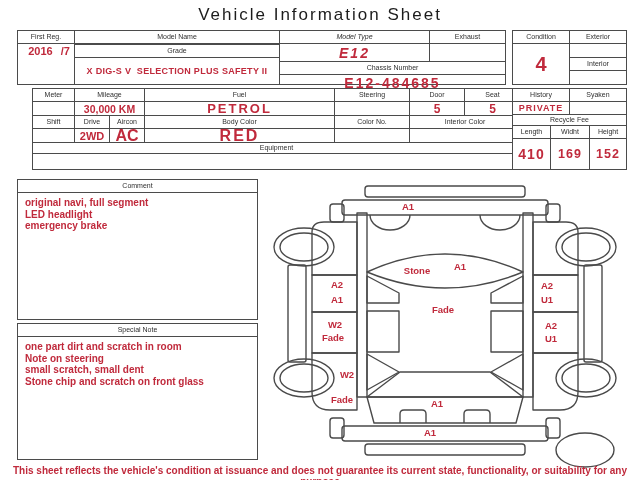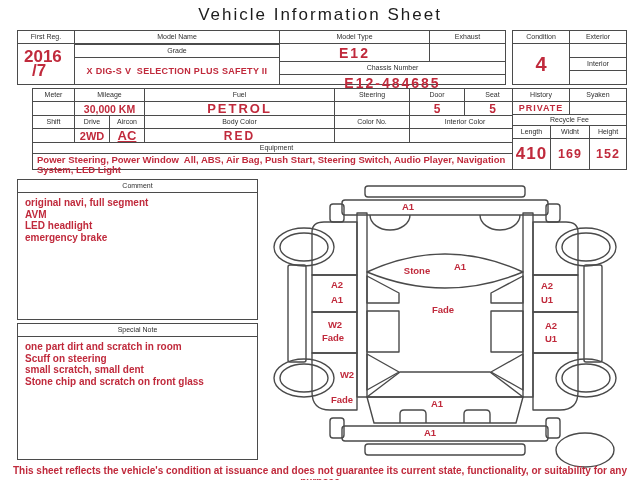--- a/index.html
+++ b/index.html
@@ -11,22 +11,22 @@
   .row{display:flex;box-sizing:border-box;}
   .col{display:flex;flex-direction:column;box-sizing:border-box;}
   .br{border-right:1px solid #4b4b4b;}
   .bt{border-top:1px solid #4b4b4b;}
   .bb{border-bottom:1px solid #4b4b4b;}
   .hdr{font-size:7px;color:#2f2f2f;text-align:center;line-height:11px;height:12px;
        overflow:hidden;flex:none;}
   .val{color:var(--accent);font-weight:bold;text-align:center;overflow:hidden;
        display:flex;align-items:center;justify-content:center;flex:1;}
   .pre{white-space:pre-wrap;}
-  .firstreg{flex-direction:column;align-items:flex-start;padding-left:6px;
-            font-size:17px;line-height:14px;justify-content:center;}
+  .firstreg{flex-direction:row;align-items:flex-start;padding-left:6px;
+            font-size:11px;line-height:14px;justify-content:center;}
   .fr2{padding-left:8px;}
   .equip-text{color:var(--accent);font-weight:bold;font-size:9.5px;line-height:9.5px;
               padding:1px 4px;text-align:left;}
   .cbox-hdr{font-size:7px;color:#2f2f2f;text-align:center;line-height:12px;height:13px;
             border-bottom:1px solid #4b4b4b;box-sizing:border-box;}
   .cbox-body{padding:4px 7px;color:var(--accent);font-weight:bold;font-size:10px;
              line-height:11.5px;text-align:left;}
   .footer{position:absolute;top:465px;left:0;width:100%;text-align:center;
           font-size:10px;font-weight:bold;color:var(--accent);}
   .diagram{position:absolute;left:266px;top:180px;}
@@ -48,21 +48,21 @@
         <div class="fr2">/7</div>
       </div>
     </div>
     <div class="col br" style="width:205px;flex:none;">
       <div class="hdr bb">Model Name</div>
       <div class="hdr bt bb">Grade</div>
       <div class="val pre" style="font-size:9px;letter-spacing:0.3px;">X DIG-S V  SELECTION PLUS SAFETY II</div>
     </div>
     <div class="col" style="flex:1;">
       <div class="row" style="height:30px;flex:none;">
-        <div class="col br" style="width:150px;flex:none;">
+        <div class="col br" style="width:150px;flex:none;font-style:italic;">
           <div class="hdr bb">Model Type</div>
           <div class="val" style="font-size:14px;letter-spacing:2px;">E12</div>
         </div>
         <div class="col" style="flex:1;">
           <div class="hdr bb">Exhaust</div>
         </div>
       </div>
       <div class="col bt" style="flex:1;">
         <div class="hdr bb">Chassis Number</div>
         <div class="val" style="font-size:14px;letter-spacing:2px;">E12-484685</div>
@@ -114,82 +114,80 @@
       <div class="col br" style="width:42px;flex:none;gap:36px;">
         <div class="hdr bb">Shift</div>
         <div class="val" style="font-size:11px;">AT</div>
       </div>
       <div class="col br" style="width:35px;flex:none;">
         <div class="hdr bb">Drive</div>
         <div class="val" style="font-size:11px;">2WD</div>
       </div>
       <div class="col br" style="width:35px;flex:none;">
         <div class="hdr bb">Aircon</div>
-        <div class="val" style="font-size:13px;text-decoration:underline;">AC</div>
+        <div class="val" style="font-size:16px;text-decoration:underline;">AC</div>
       </div>
       <div class="col br" style="width:190px;flex:none;">
         <div class="hdr bb">Body Color</div>
-        <div class="val" style="font-size:12px;letter-spacing:2px;">RED</div>
+        <div class="val" style="font-size:16px;letter-spacing:2px;">RED</div>
       </div>
       <div class="col br" style="width:75px;flex:none;">
         <div class="hdr bb">Color No.</div>
         <div class="val" style="font-size:10px;"></div>
       </div>
       <div class="col" style="flex:1;">
         <div class="hdr bb">Interior Color</div>
         <div class="val" style="font-size:10px;"></div>
       </div>
     </div>
     <div class="hdr bt bb" style="height:10px;line-height:9px;">Equipment</div>
-    <div class="equip-text pre" style="flex:1;">Power Steering, Power Window  All, ABS, Air Bag, Push Start, Steering Switch, Audio Player, Navigation System, LED Light</div>
   </div>
 
   <div class="box col" style="left:512px;top:88px;width:115px;height:82px;">
     <div class="row" style="height:25px;flex:none;">
       <div class="col br" style="width:57px;flex:none;">
         <div class="hdr bb">History</div>
         <div class="val" style="font-size:9px;letter-spacing:1px;">PRIVATE</div>
       </div>
       <div class="col" style="flex:1;">
         <div class="hdr bb">Syaken</div>
         <div class="val" style="font-size:9px;"></div>
       </div>
     </div>
     <div class="hdr bt" style="height:10px;line-height:10px;">Recycle Fee</div>
     <div class="row bt" style="flex:1;">
       <div class="col br" style="width:38px;flex:none;">
         <div class="hdr bb">Length</div>
-        <div class="val" style="font-size:17px;letter-spacing:1px;">410</div>
+        <div class="val" style="font-size:14px;letter-spacing:1px;">410</div>
       </div>
       <div class="col br" style="width:39px;flex:none;">
         <div class="hdr bb">Widht</div>
         <div class="val" style="font-size:12.5px;letter-spacing:1px;">169</div>
       </div>
       <div class="col" style="flex:1;">
         <div class="hdr bb">Height</div>
         <div class="val" style="font-size:12.5px;letter-spacing:1px;">152</div>
       </div>
     </div>
   </div>
 
   <div class="box" style="left:17px;top:179px;width:241px;height:141px;">
     <div class="cbox-hdr">Comment</div>
     <div class="cbox-body">
         <div>original navi, full segment</div>
-        <div>AVM</div>
         <div>LED headlight</div>
         <div>emergency brake</div>
       </div>
   </div>
 
   <div class="box" style="left:17px;top:323px;width:241px;height:137px;">
     <div class="cbox-hdr">Special Note</div>
     <div class="cbox-body">
         <div>one part dirt and scratch in room</div>
-        <div>Scuff on steering</div>
+        <div>Note on steering</div>
         <div>small scratch, small dent</div>
         <div>Stone chip and scratch on front glass</div>
       </div>
   </div>
 
   <svg class="diagram" width="374" height="288" viewBox="0 0 374 288">
     <g stroke="#4a4a4a" stroke-width="1.4" fill="none" stroke-linejoin="round">
 
       <ellipse cx="38" cy="67" rx="30" ry="19"></ellipse>
         <ellipse cx="38" cy="67" rx="24" ry="14"></ellipse>

